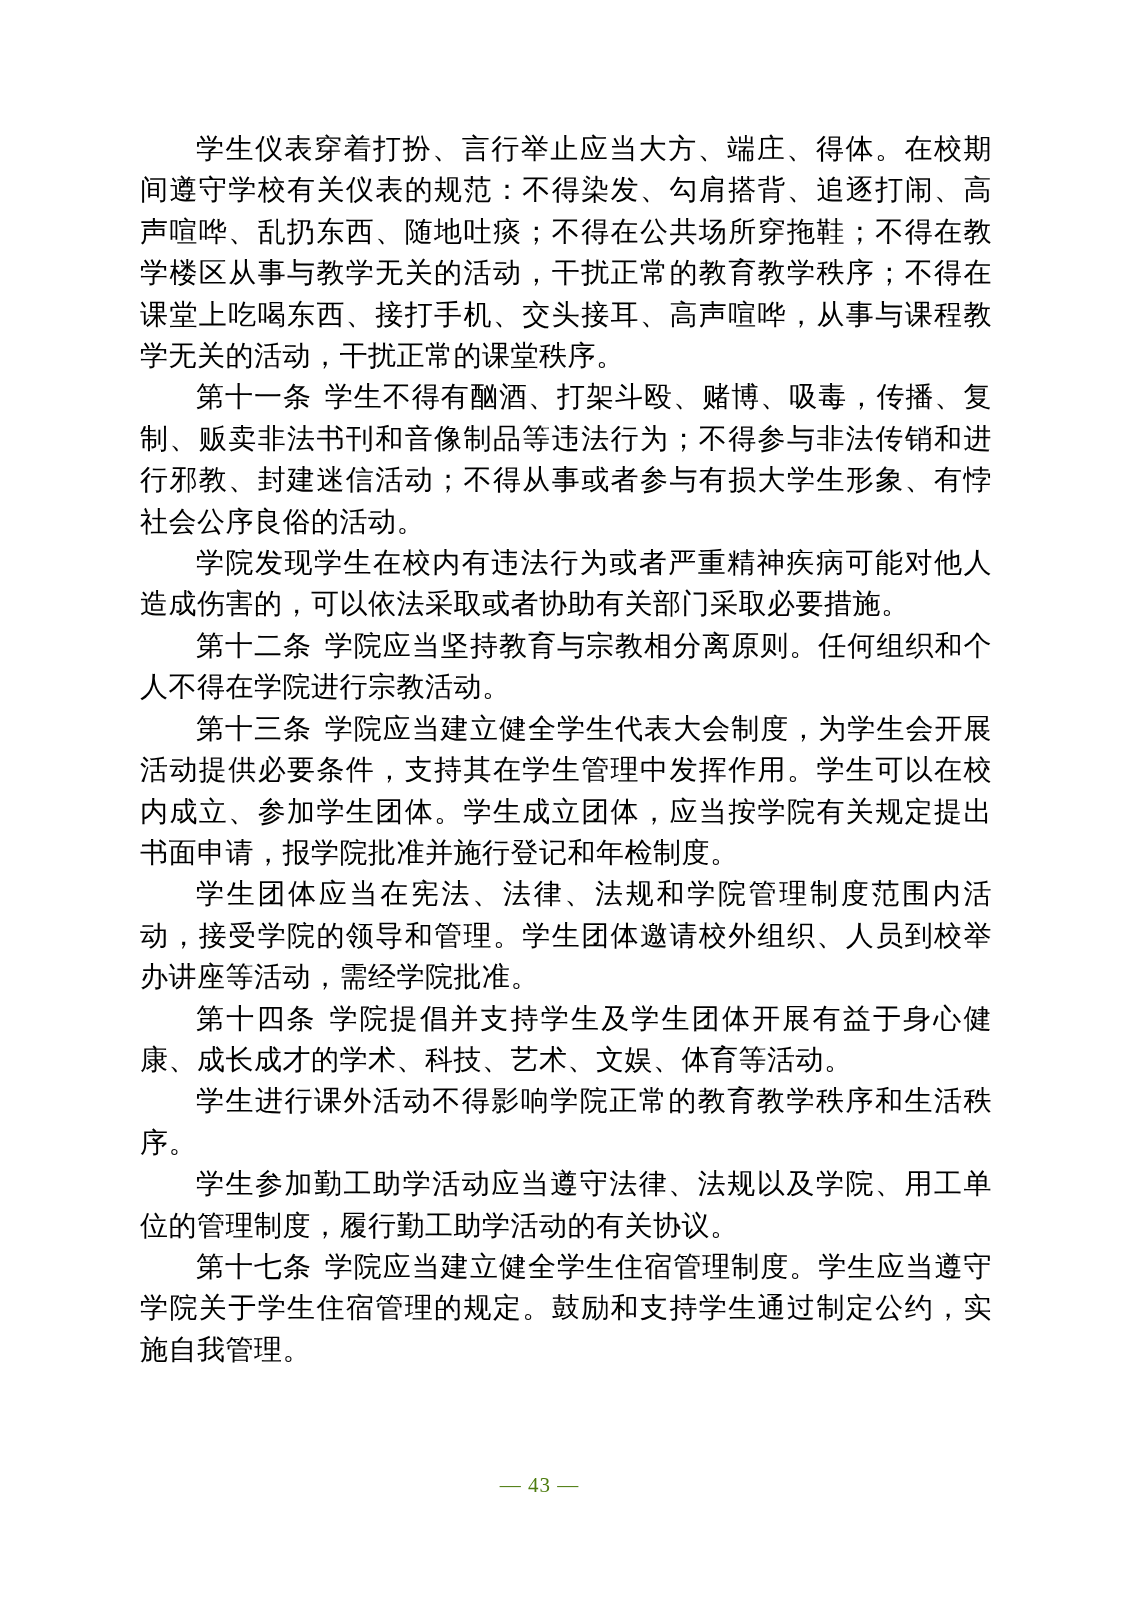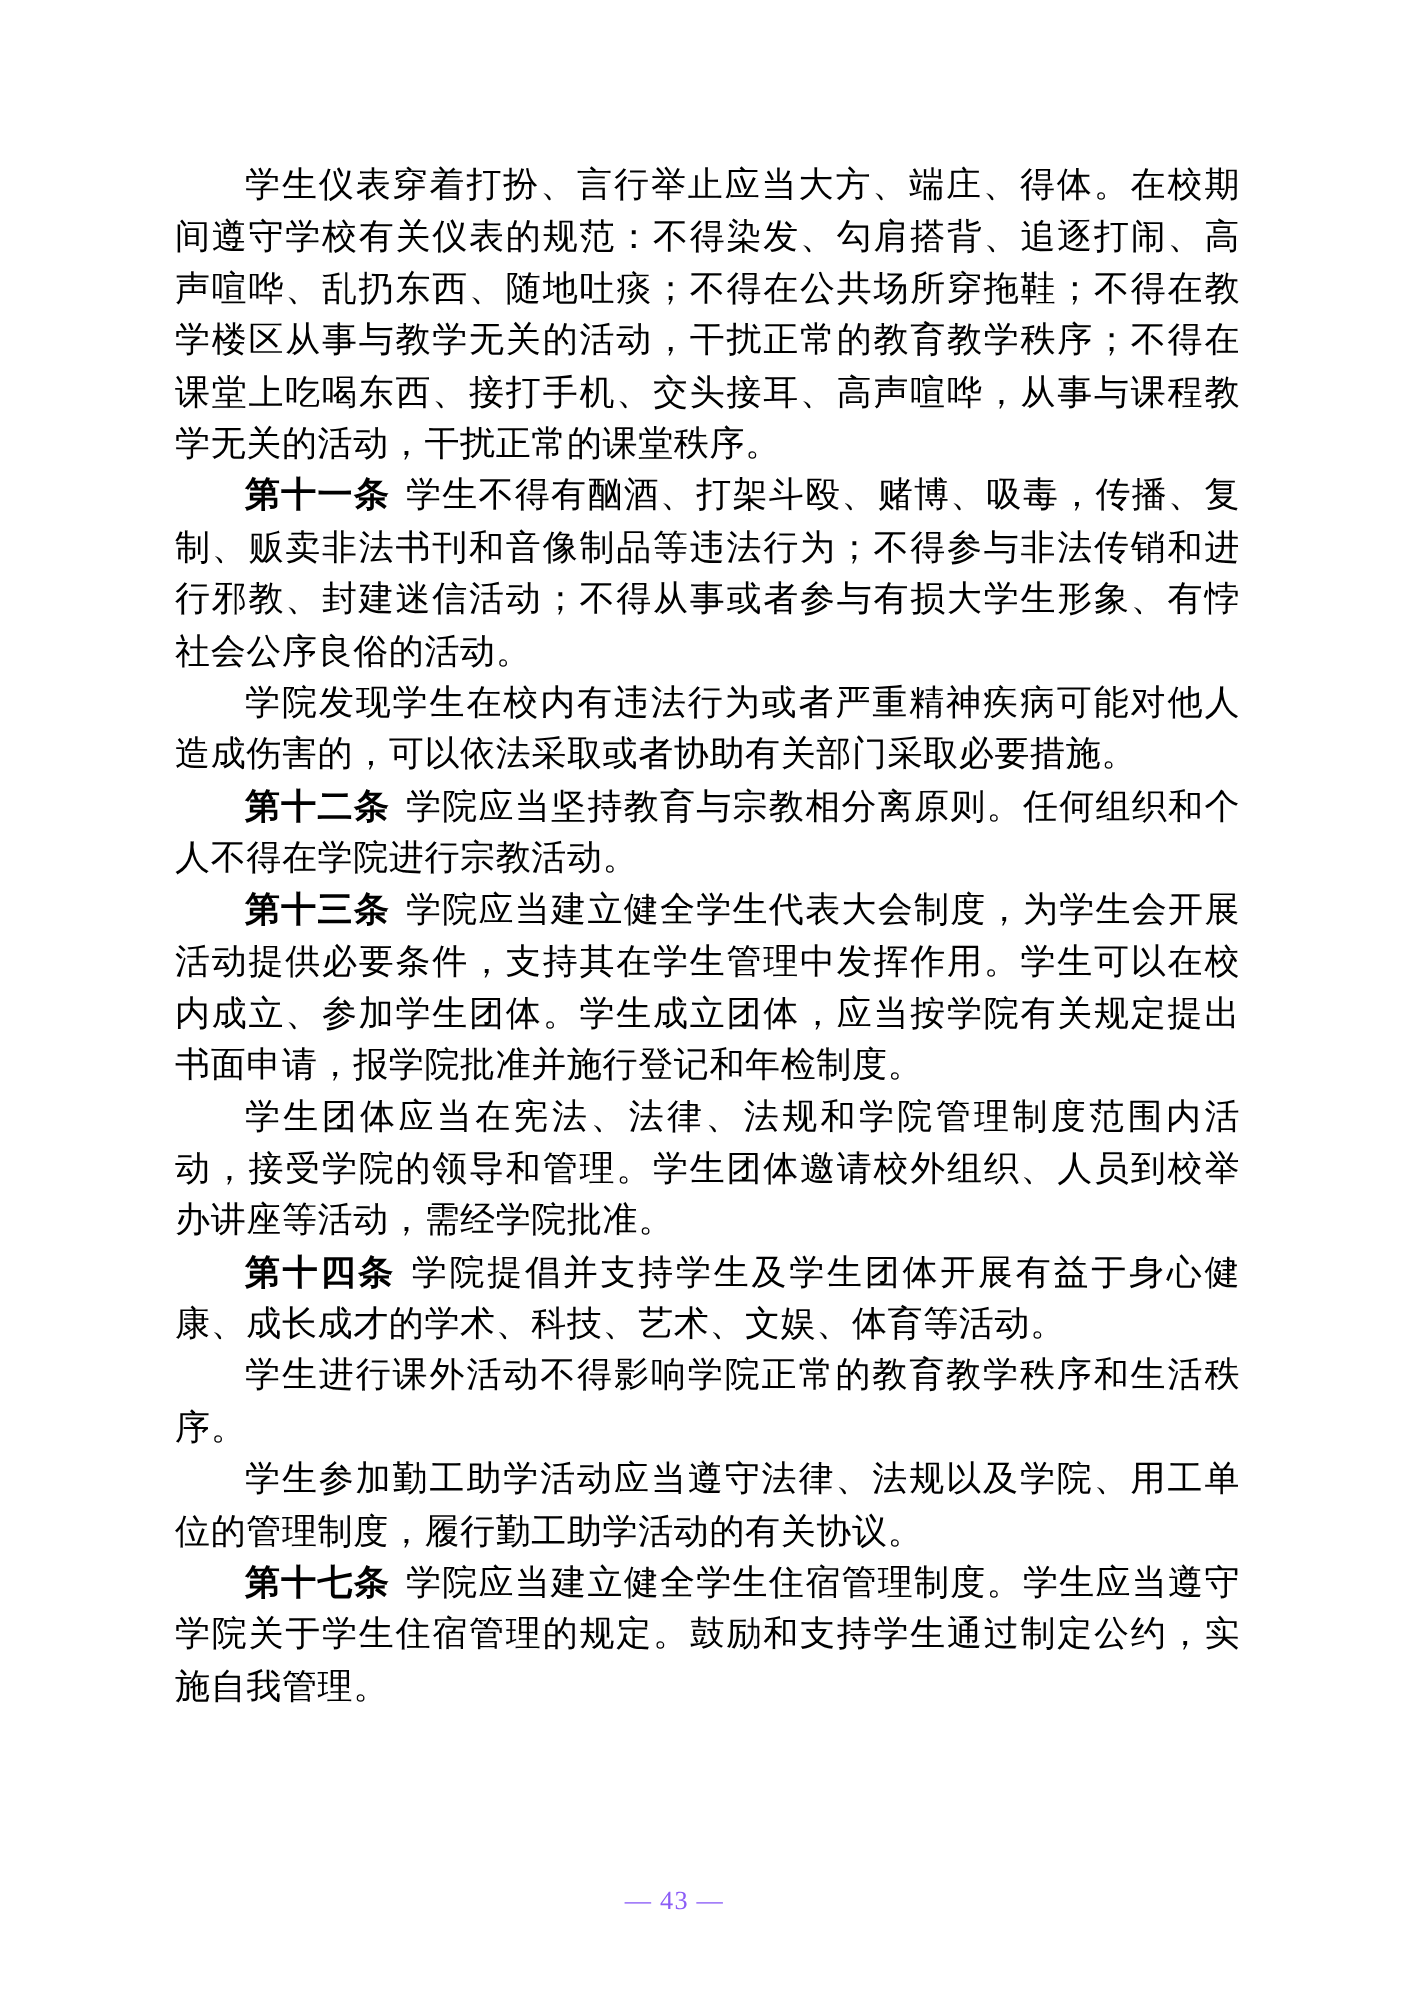--- a/index.html
+++ b/index.html
@@ -25,33 +25,32 @@
     line-height: 41.4px;
     text-align: justify;
     letter-spacing: 0.5px;
   }
   .para {
     margin: 0;
     padding: 0;
     text-indent: 2em;
   }
   .article-no {
-    font-weight: bold;
+    font-weight: normal;
     margin-right: 0.45em;
   }
   .page-footer {
     position: absolute;
     left: 0;
     right: 0;
     top: 1473px;
     text-align: center;
     font-size: 21px;
     letter-spacing: 1px;
-    color: #8b5cf6;
-    margin-top: 35px;
+    color: #4d7c0f;
   }
 </style>
 </head>
 <body>
 
 <div class="page">
   <div class="doc-body">
       <p class="para"><span>学生仪表穿着打扮、言行举止应当大方、端庄、得体。在校期间遵守学校有关仪表的规范：不得染发、勾肩搭背、追逐打闹、高声喧哗、乱扔东西、随地吐痰；不得在公共场所穿拖鞋；不得在教学楼区从事与教学无关的活动，干扰正常的教育教学秩序；不得在课堂上吃喝东西、接打手机、交头接耳、高声喧哗，从事与课程教学无关的活动，干扰正常的课堂秩序。</span></p>
       <p class="para"><b class="article-no">第十一条</b><span>学生不得有酗酒、打架斗殴、赌博、吸毒，传播、复制、贩卖非法书刊和音像制品等违法行为；不得参与非法传销和进行邪教、封建迷信活动；不得从事或者参与有损大学生形象、有悖社会公序良俗的活动。</span></p>
       <p class="para"><span>学院发现学生在校内有违法行为或者严重精神疾病可能对他人造成伤害的，可以依法采取或者协助有关部门采取必要措施。</span></p>

